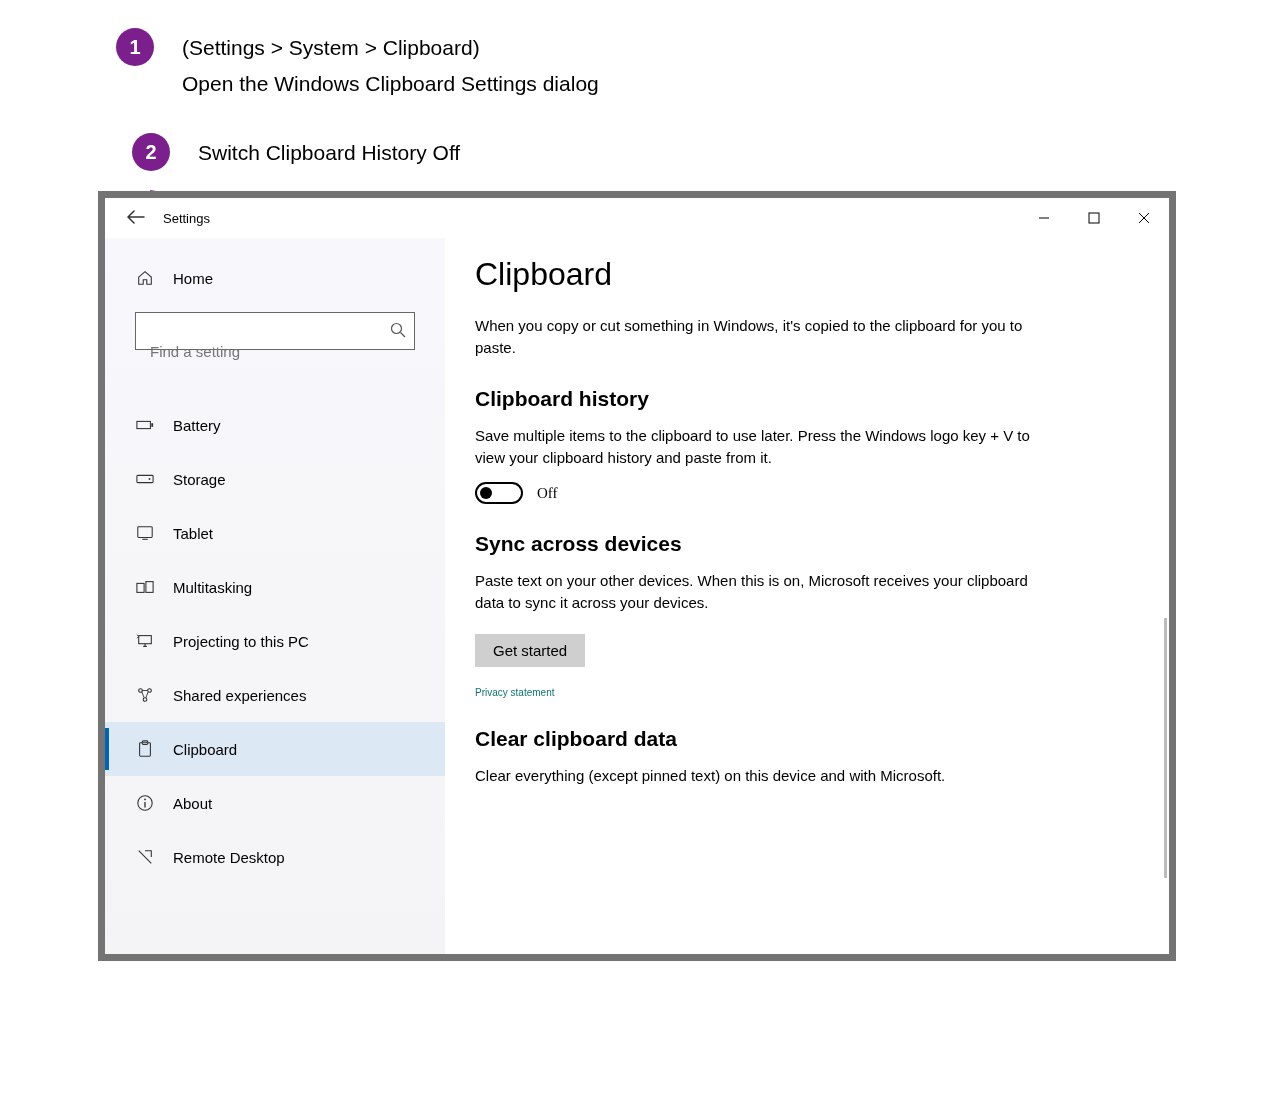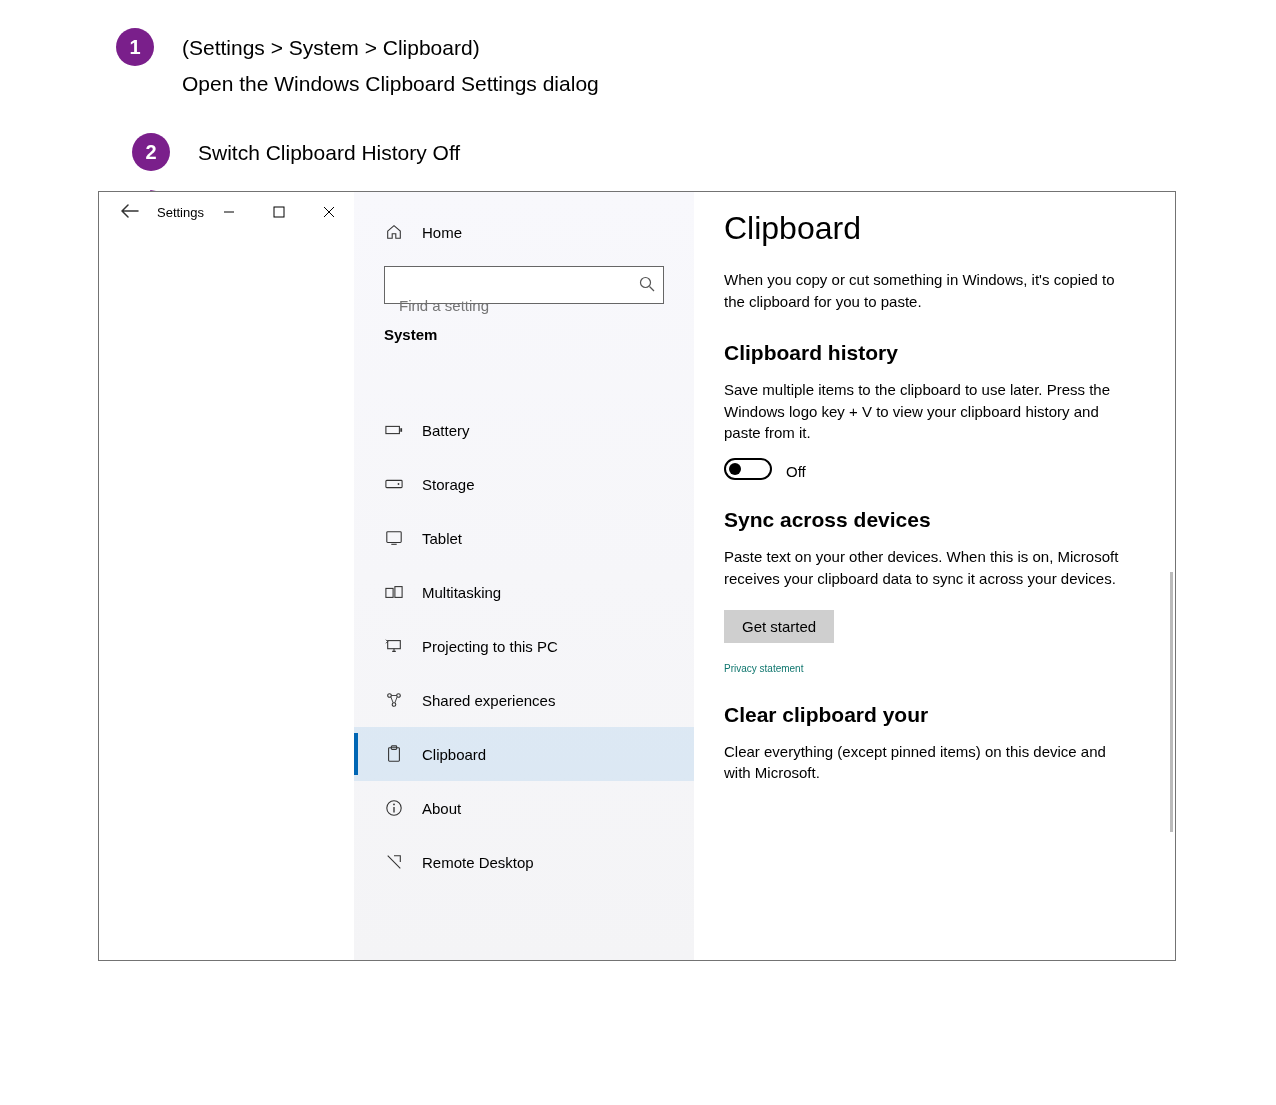--- a/index.html
+++ b/index.html
@@ -15,24 +15,24 @@
   .instr-row { display: flex; align-items: flex-start; margin: 8px 0 0 76px; }
   .badge {
     width: 38px; height: 38px; border-radius: 50%;
     background: #7a1f8b; color: #fff; font-weight: 700;
     display: flex; align-items: center; justify-content: center;
     font-size: 20px; flex: 0 0 auto; margin-right: 28px;
   }
   .instr-text { font-size: 21px; line-height: 1.7; padding-top: 2px;}
   .instr2 { margin-top: 32px; margin-left: 92px; }
   .window {
-    border: 1px solid #737373;
+    border: 7px solid #737373;
     margin: 20px 60px 0 58px;
     height: 770px;
-    display: flex; flex-direction: row;
+    display: flex; flex-direction: column;
     background: #fff;
     position: relative;
   }
   .win-titlebar {
     height: 40px; display: flex; align-items: center;
     padding: 0 0 0 14px;
   }
   .back-arrow { font-size: 18px; color: #333; cursor: pointer; padding: 4px 8px;}
   .win-title { font-size: 13px; margin-left: 10px; flex:1; }
   .win-ctrl { display: flex; }
@@ -58,21 +58,21 @@
   .side-list { margin-top: 40px;}
   .side-item { display:flex; align-items:center; height: 54px; padding: 0 16px 0 30px; font-size:15px; cursor:pointer; position:relative;}
   .side-item.selected { background: rgba(0,120,215,0.10);}
   .side-item.selected::before {
     content:""; position:absolute; left:0; top:6px; bottom:6px; width:4px; background:#0066b4;
   }
   .content { flex:1; padding: 18px 40px 0 30px; overflow:hidden; position:relative;}
   .content h1 { font-weight:400; font-size:32px; margin: 0 0 22px 0;}
   .content h2 { font-weight:700; font-size:21px; margin: 28px 0 14px 0;}
   .content p { font-size:15px; line-height:1.45; margin: 0 0 14px 0; max-width: 560px;}
-  .toggle-row { display:flex; align-items:flex-end; margin: 8px 0 4px 0;}
+  .toggle-row { display:flex; align-items:center; margin: 8px 0 4px 0; font-family: Liberation Serif, serif;}
   .toggle {
     width: 48px; height: 22px; border: 2px solid #000; border-radius: 12px;
     position: relative; cursor:pointer; background:#fff;
   }
   .toggle-knob {
     width: 12px; height:12px; border-radius:50%; background:#000;
     position:absolute; left:3px; top:3px;
   }
   .toggle-label { margin-left: 14px; font-size:15px;}
   .btn {
@@ -151,21 +151,20 @@
           <div class="search-box">
             <input type="text" placeholder="Find a setting" style="">
             <span class="search-icon">
               <svg width="16" height="16" viewBox="0 0 16 16">
                   <circle cx="6.5" cy="6.5" r="5" stroke="#555" stroke-width="1.2" fill="none"></circle>
                   <line x1="10.5" y1="10.5" x2="15" y2="15" stroke="#555" stroke-width="1.2"></line>
                 </svg>
             </span>
           </div>
         </div>
-        <div class="side-category">System</div>
 
         <div class="side-list" id="side-list">
             <div class="side-item">
               <span class="side-icon">
                 <svg viewBox="0 0 20 12">
                   <rect x="1" y="2" width="15" height="8" stroke="#333" stroke-width="1.2" fill="none"></rect>
                   <rect x="17" y="4" width="2" height="4" fill="#333"></rect>
                 </svg>
               </span>
               <span>Battery</span>
@@ -259,21 +258,21 @@
             <div class="toggle-knob"></div>
           </div>
           <span class="toggle-label">Off</span>
         </div>
 
         <h2>Sync across devices</h2>
         <p>Paste text on your other devices. When this is on, Microsoft receives your clipboard data to sync it across your devices.</p>
         <button class="btn">Get started</button>
         <div><span class="link">Privacy statement</span></div>
 
-        <h2>Clear clipboard your</h2>
-        <p>Clear everything (except pinned items) on this device and with Microsoft.</p>
+        <h2>Clear clipboard data</h2>
+        <p>Clear everything (except pinned text) on this device and with Microsoft.</p>
 
         <div class="vscroll"></div>
       </div>
     </div>
   </div>
 
 </div>
 
 </body></html>

